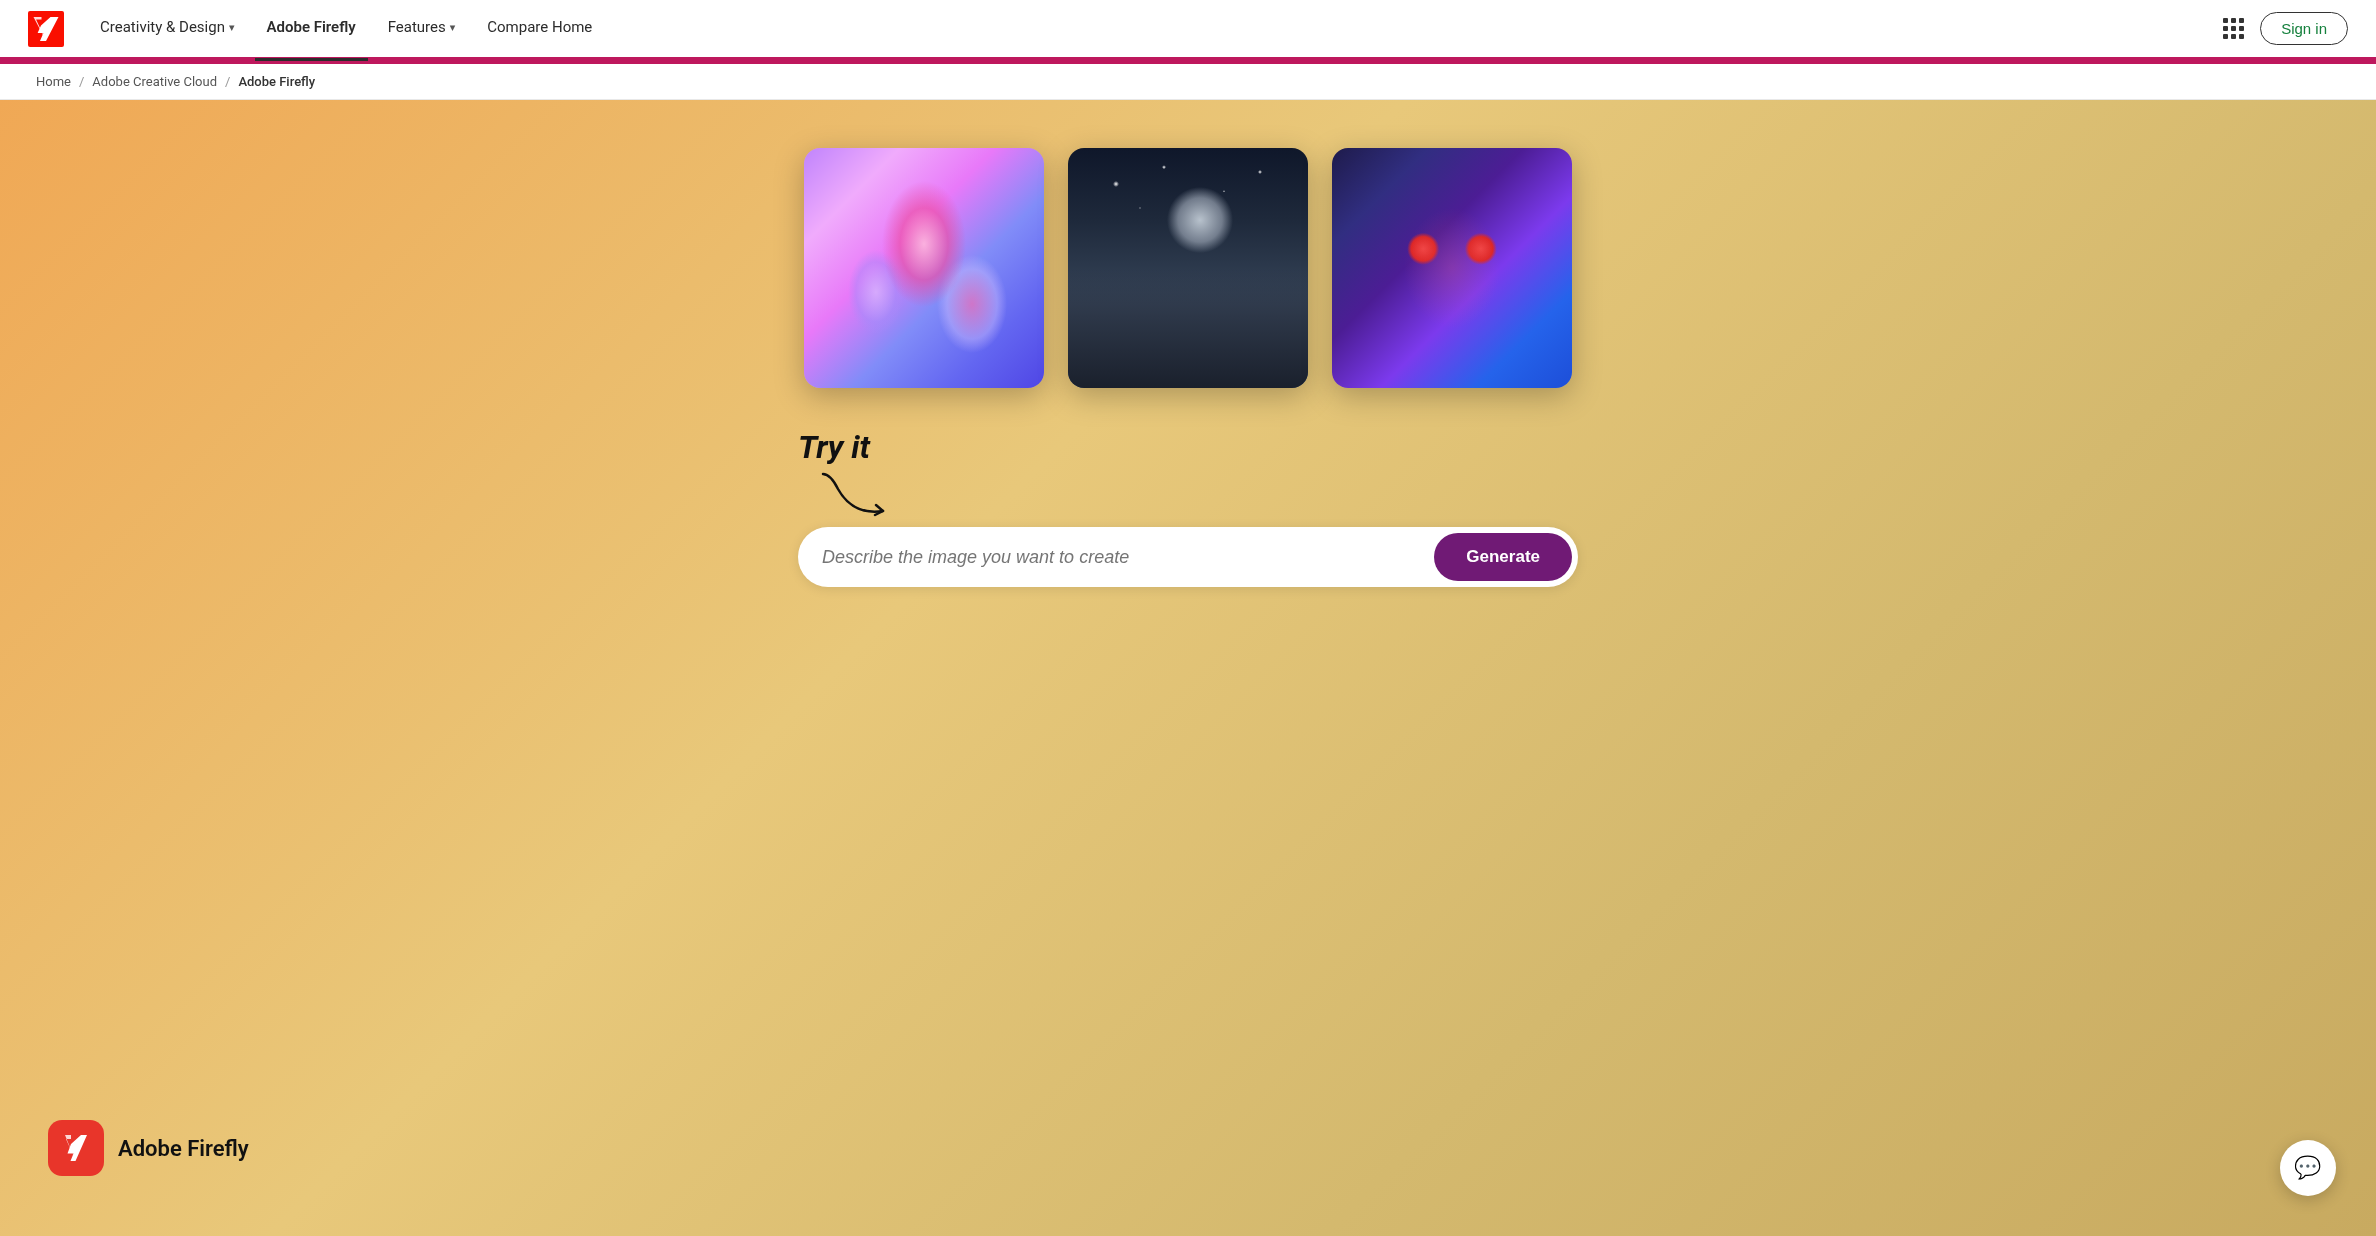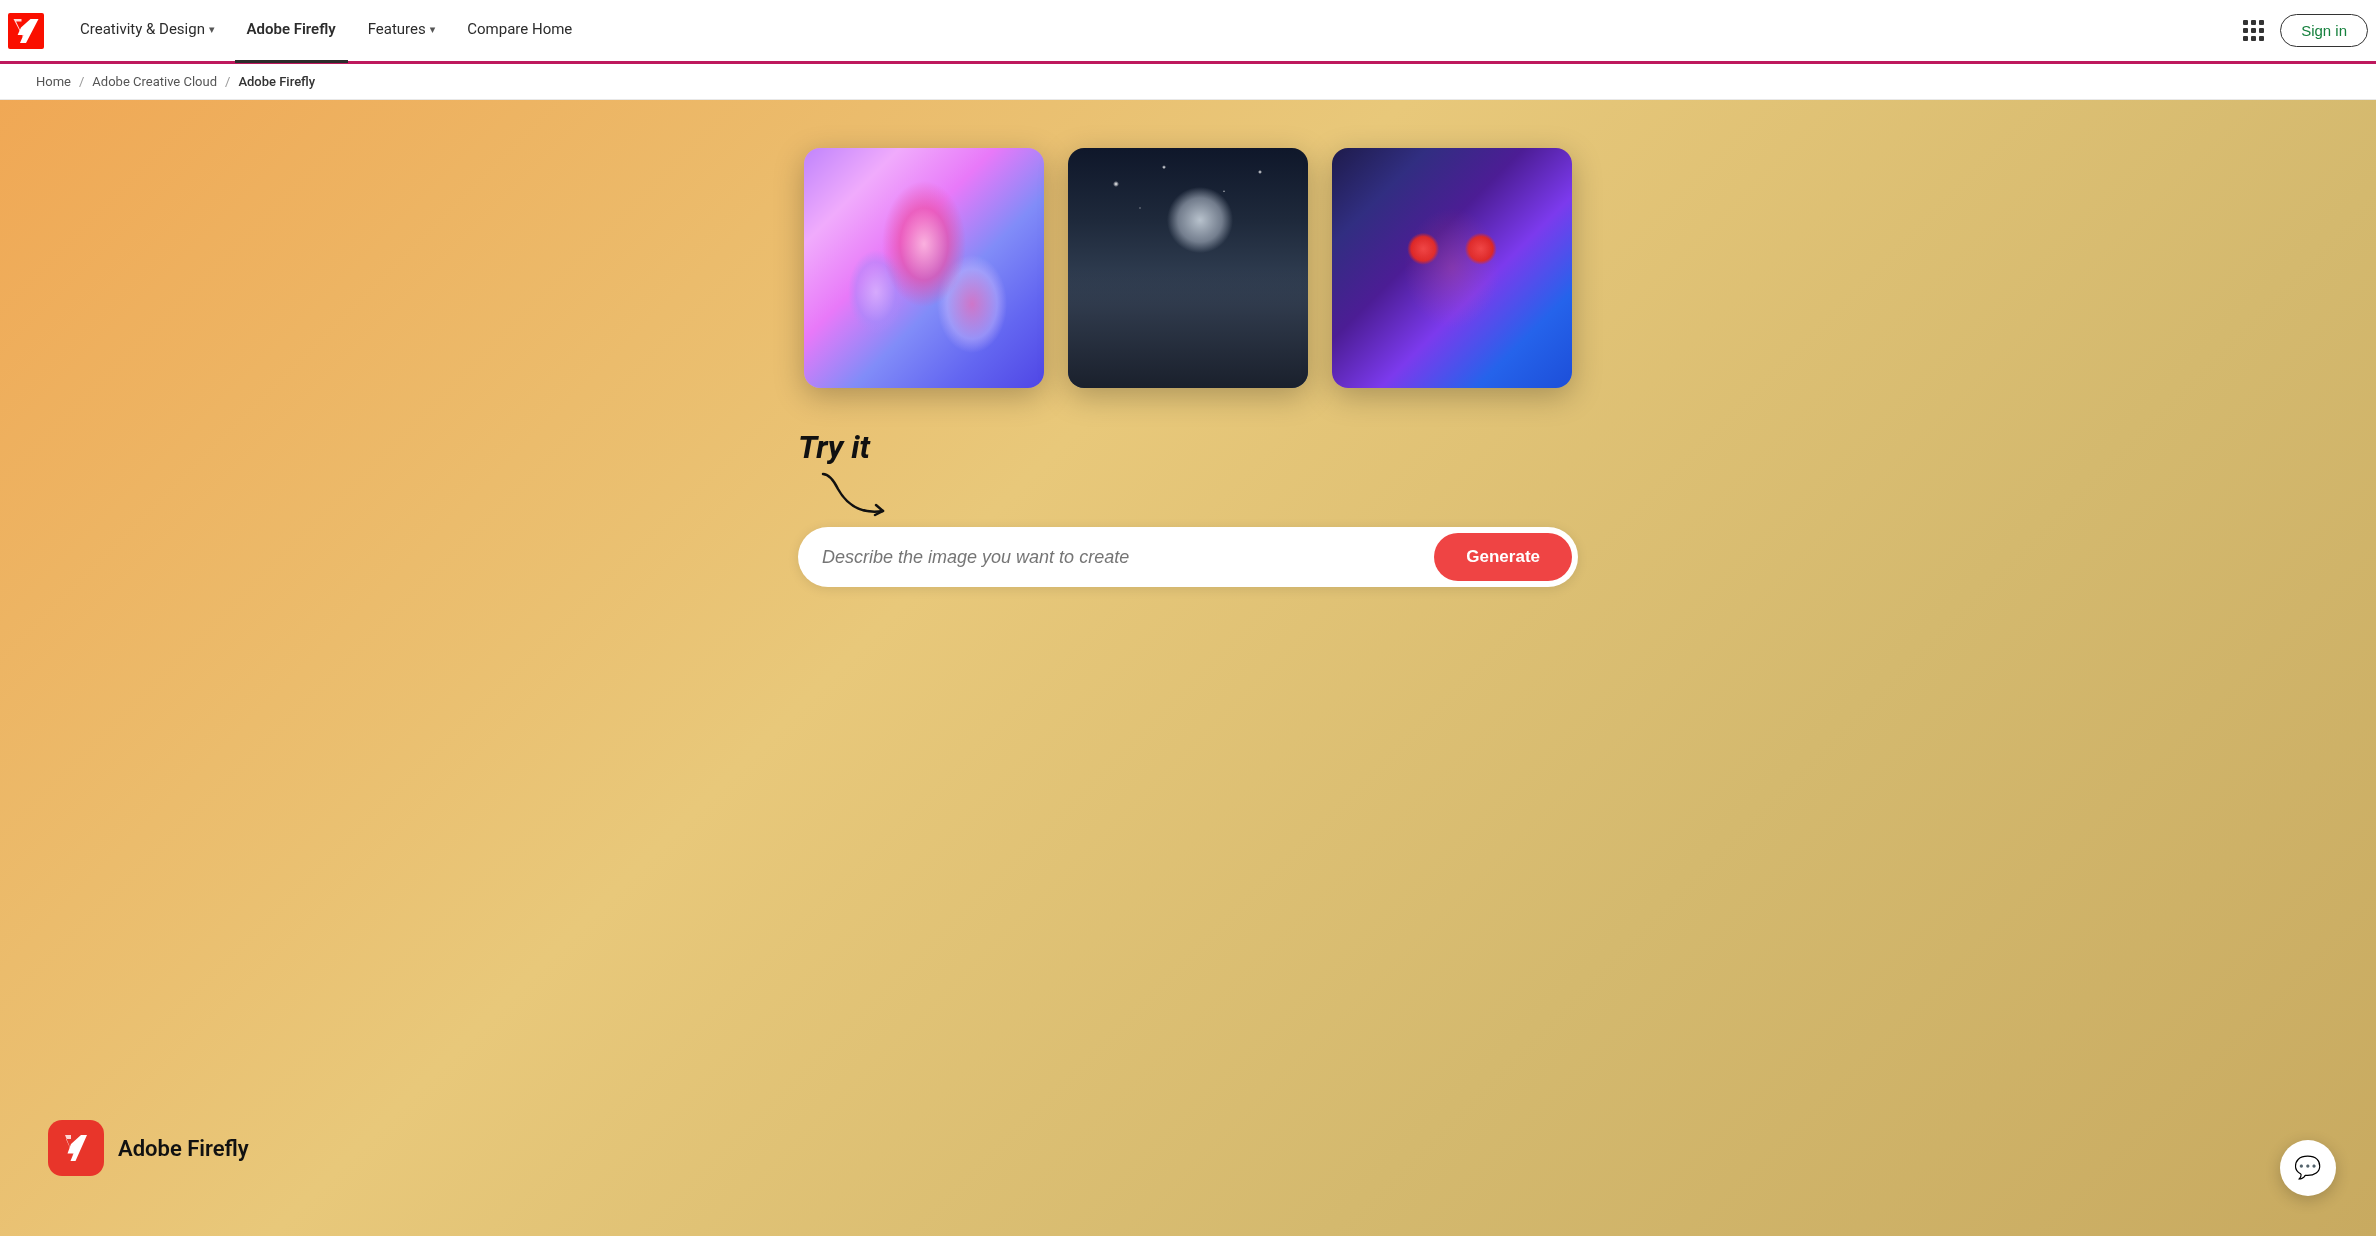--- a/index.html
+++ b/index.html
@@ -8,22 +8,22 @@
       font-family: -apple-system, BlinkMacSystemFont, 'Segoe UI', Roboto, Arial, sans-serif;
       overflow-x: hidden;
       width: 100%;
     }
 
     
     .navbar {
       display: flex;
       align-items: center;
       background: #fff;
-      border-bottom: 3px solid #be185d;
-      padding: 0 8px;
+      border-bottom: 7px solid #be185d;
+      padding: 0 28px;
       height: 64px;
       position: relative;
       z-index: 10;
     }
 
     .navbar-logo {
       width: 36px;
       height: 36px;
       margin-right: 24px;
       flex-shrink: 0;
@@ -253,21 +253,21 @@
       flex: 1;
       border: none;
       outline: none;
       font-size: 18px;
       color: #999;
       background: transparent;
       font-style: italic;
     }
 
     .generate-btn {
-      background: #ef4444;
+      background: #701a75;
       color: #fff;
       border: none;
       border-radius: 30px;
       padding: 14px 32px;
       font-size: 17px;
       font-weight: 600;
       cursor: pointer;
       white-space: nowrap;
     }
 

